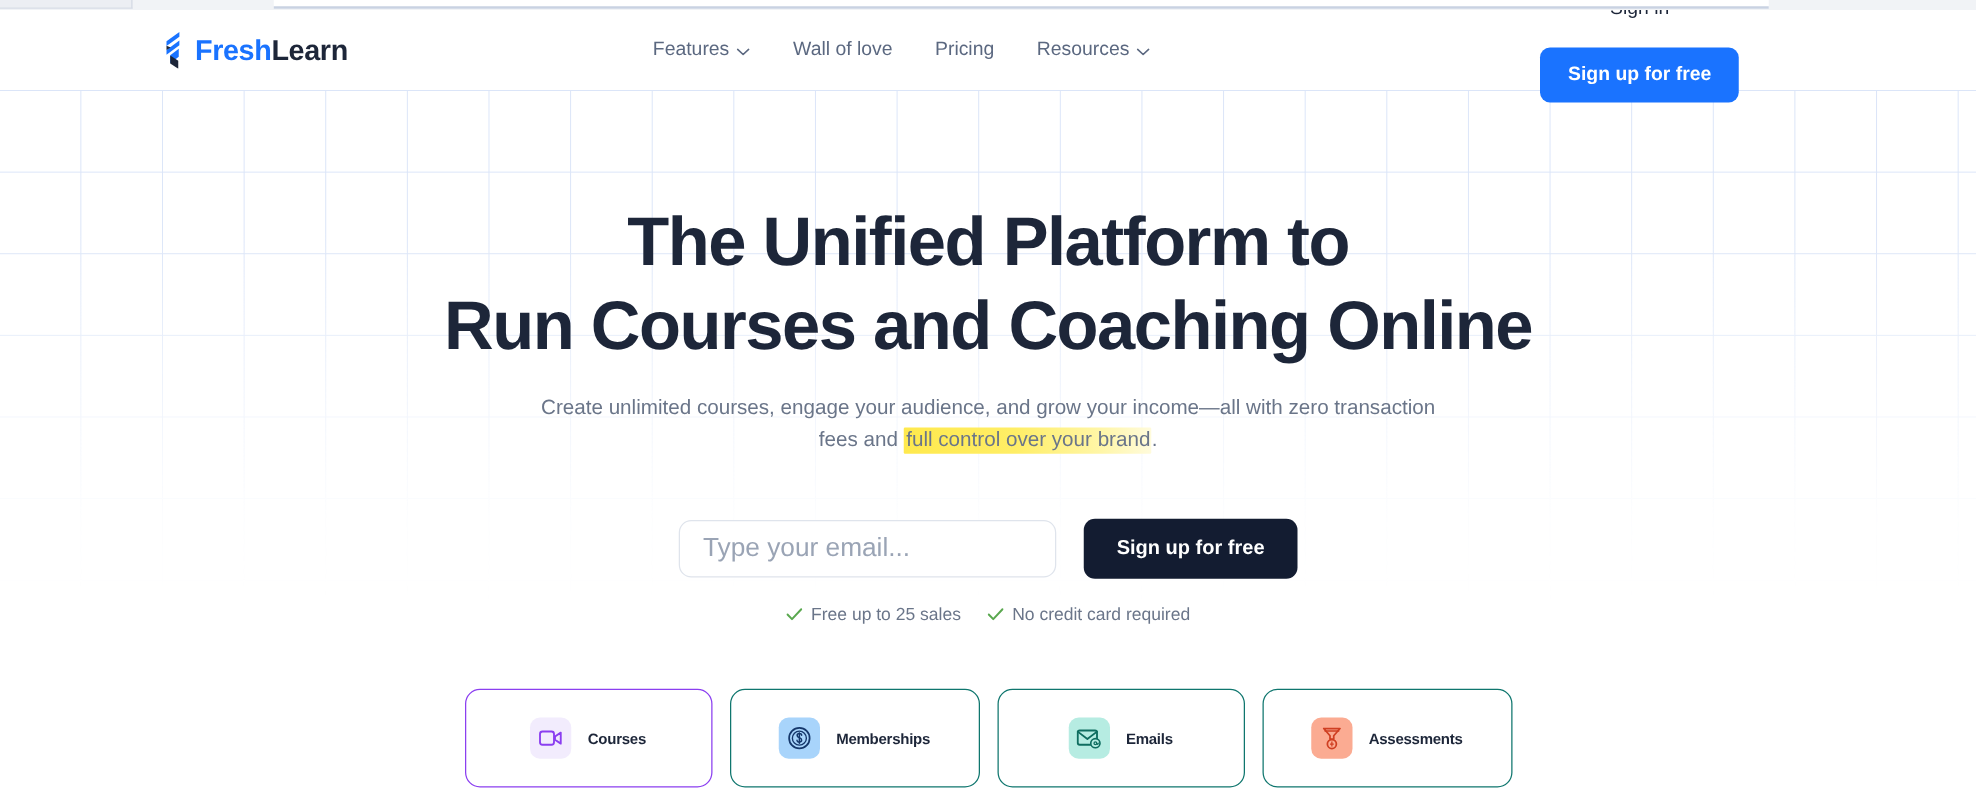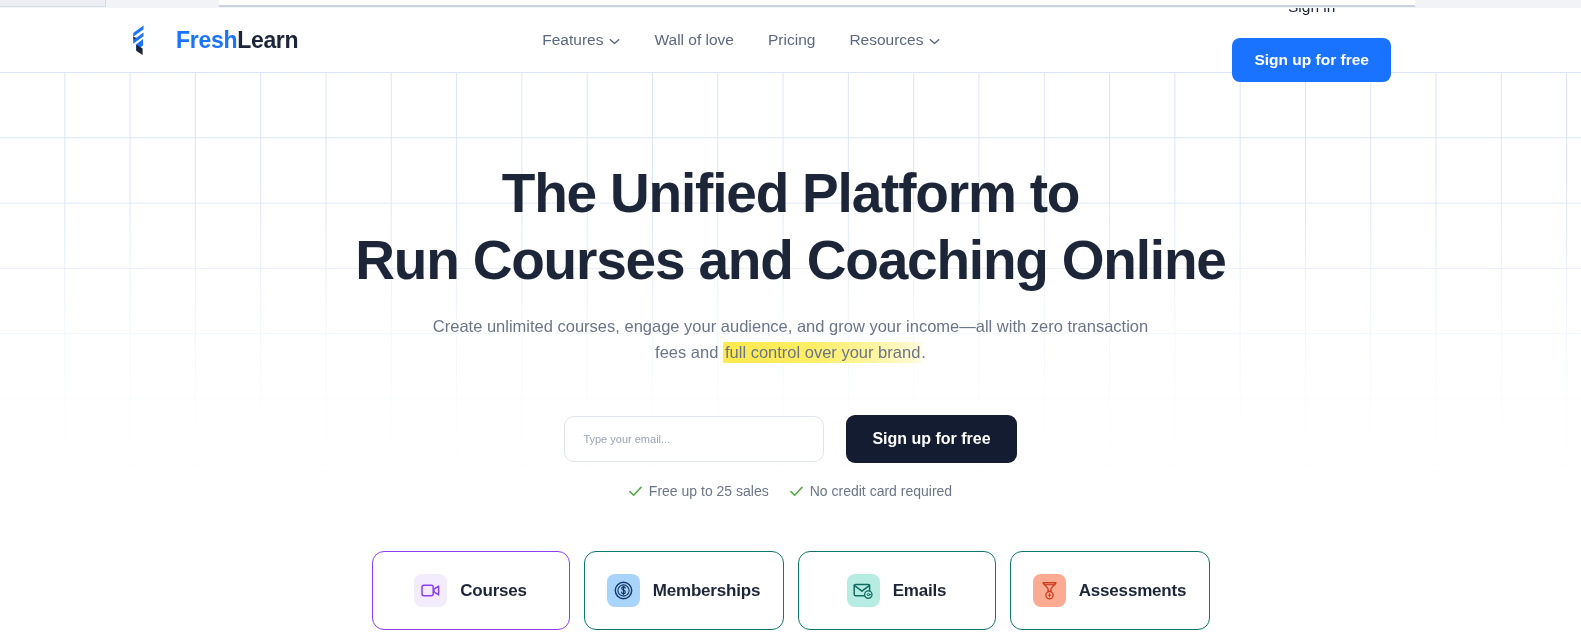--- a/index.html
+++ b/index.html
@@ -60,21 +60,21 @@
     height: 64px;
     background: #ffffff;
     display: flex;
     align-items: center;
     padding: 0 190px 0 130px;
   }
 
   .brand {
     display: flex;
     align-items: center;
-    gap: 22px;
+    gap: 2px;
     text-decoration: none;
     flex: 0 0 auto;
   }
   .brand-mark { width: 24px; height: 30px; display: block; flex: 0 0 auto; }
   .brand-text {
     font-size: 23px;
     font-weight: bold;
     letter-spacing: -0.3px;
     white-space: nowrap;
   }
@@ -183,26 +183,26 @@
 
   
   .signup-row {
     margin-top: 50px;
     display: flex;
     justify-content: center;
     align-items: center;
     gap: 22px;
   }
   .email-input {
-    width: 260px;
+    width: 302px;
     height: 46px;
     border: 1px solid #dfe4ec;
     border-radius: 10px;
     background: #ffffff;
-    font-size: 11px;
+    font-size: 21px;
     color: #737373;
     font-family: inherit;
     padding: 0 18px;
     outline: none;
   }
   .email-input::placeholder { color: #9aa4b5; }
 
   .btn-dark {
     background: #131c31;
     color: #ffffff;
@@ -253,21 +253,21 @@
   .tab-card.active { border: 1.4px solid #8b3ff0; }
   .tab-card .tab-icon {
     width: 33px; height: 33px;
     border-radius: 8px;
     display: flex;
     align-items: center;
     justify-content: center;
     flex: 0 0 auto;
   }
   .tab-card .tab-label {
-    font-size: 17px;
+    font-size: 12px;
     font-weight: bold;
     color: #1d2639;
     white-space: nowrap;
     letter-spacing: -0.2px;
   }
   .tab-card.w-courses { width: 198px; }
   .tab-card.w-memberships { width: 200px; }
   .tab-card.w-emails { width: 198px; }
   .tab-card.w-assessments { width: 200px; }
   .tab-card.w-community { width: 198px; }

